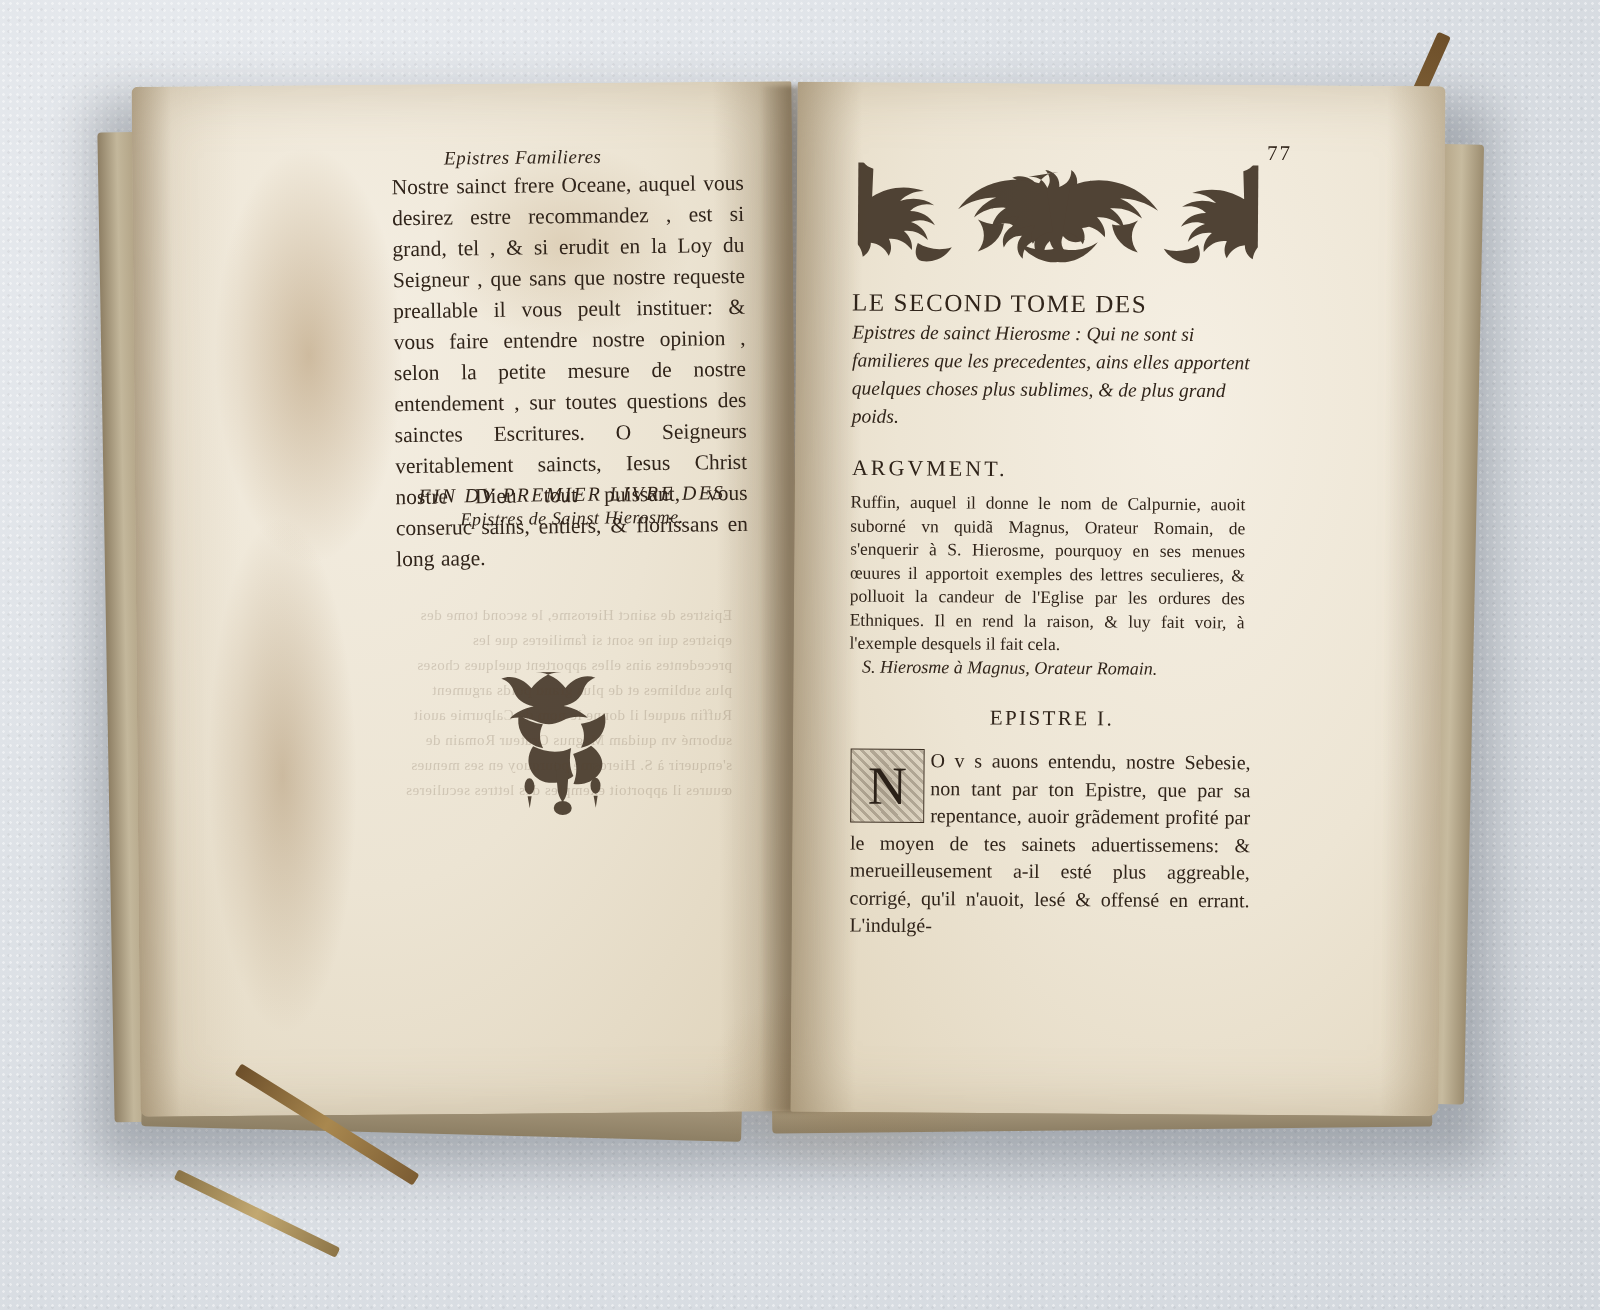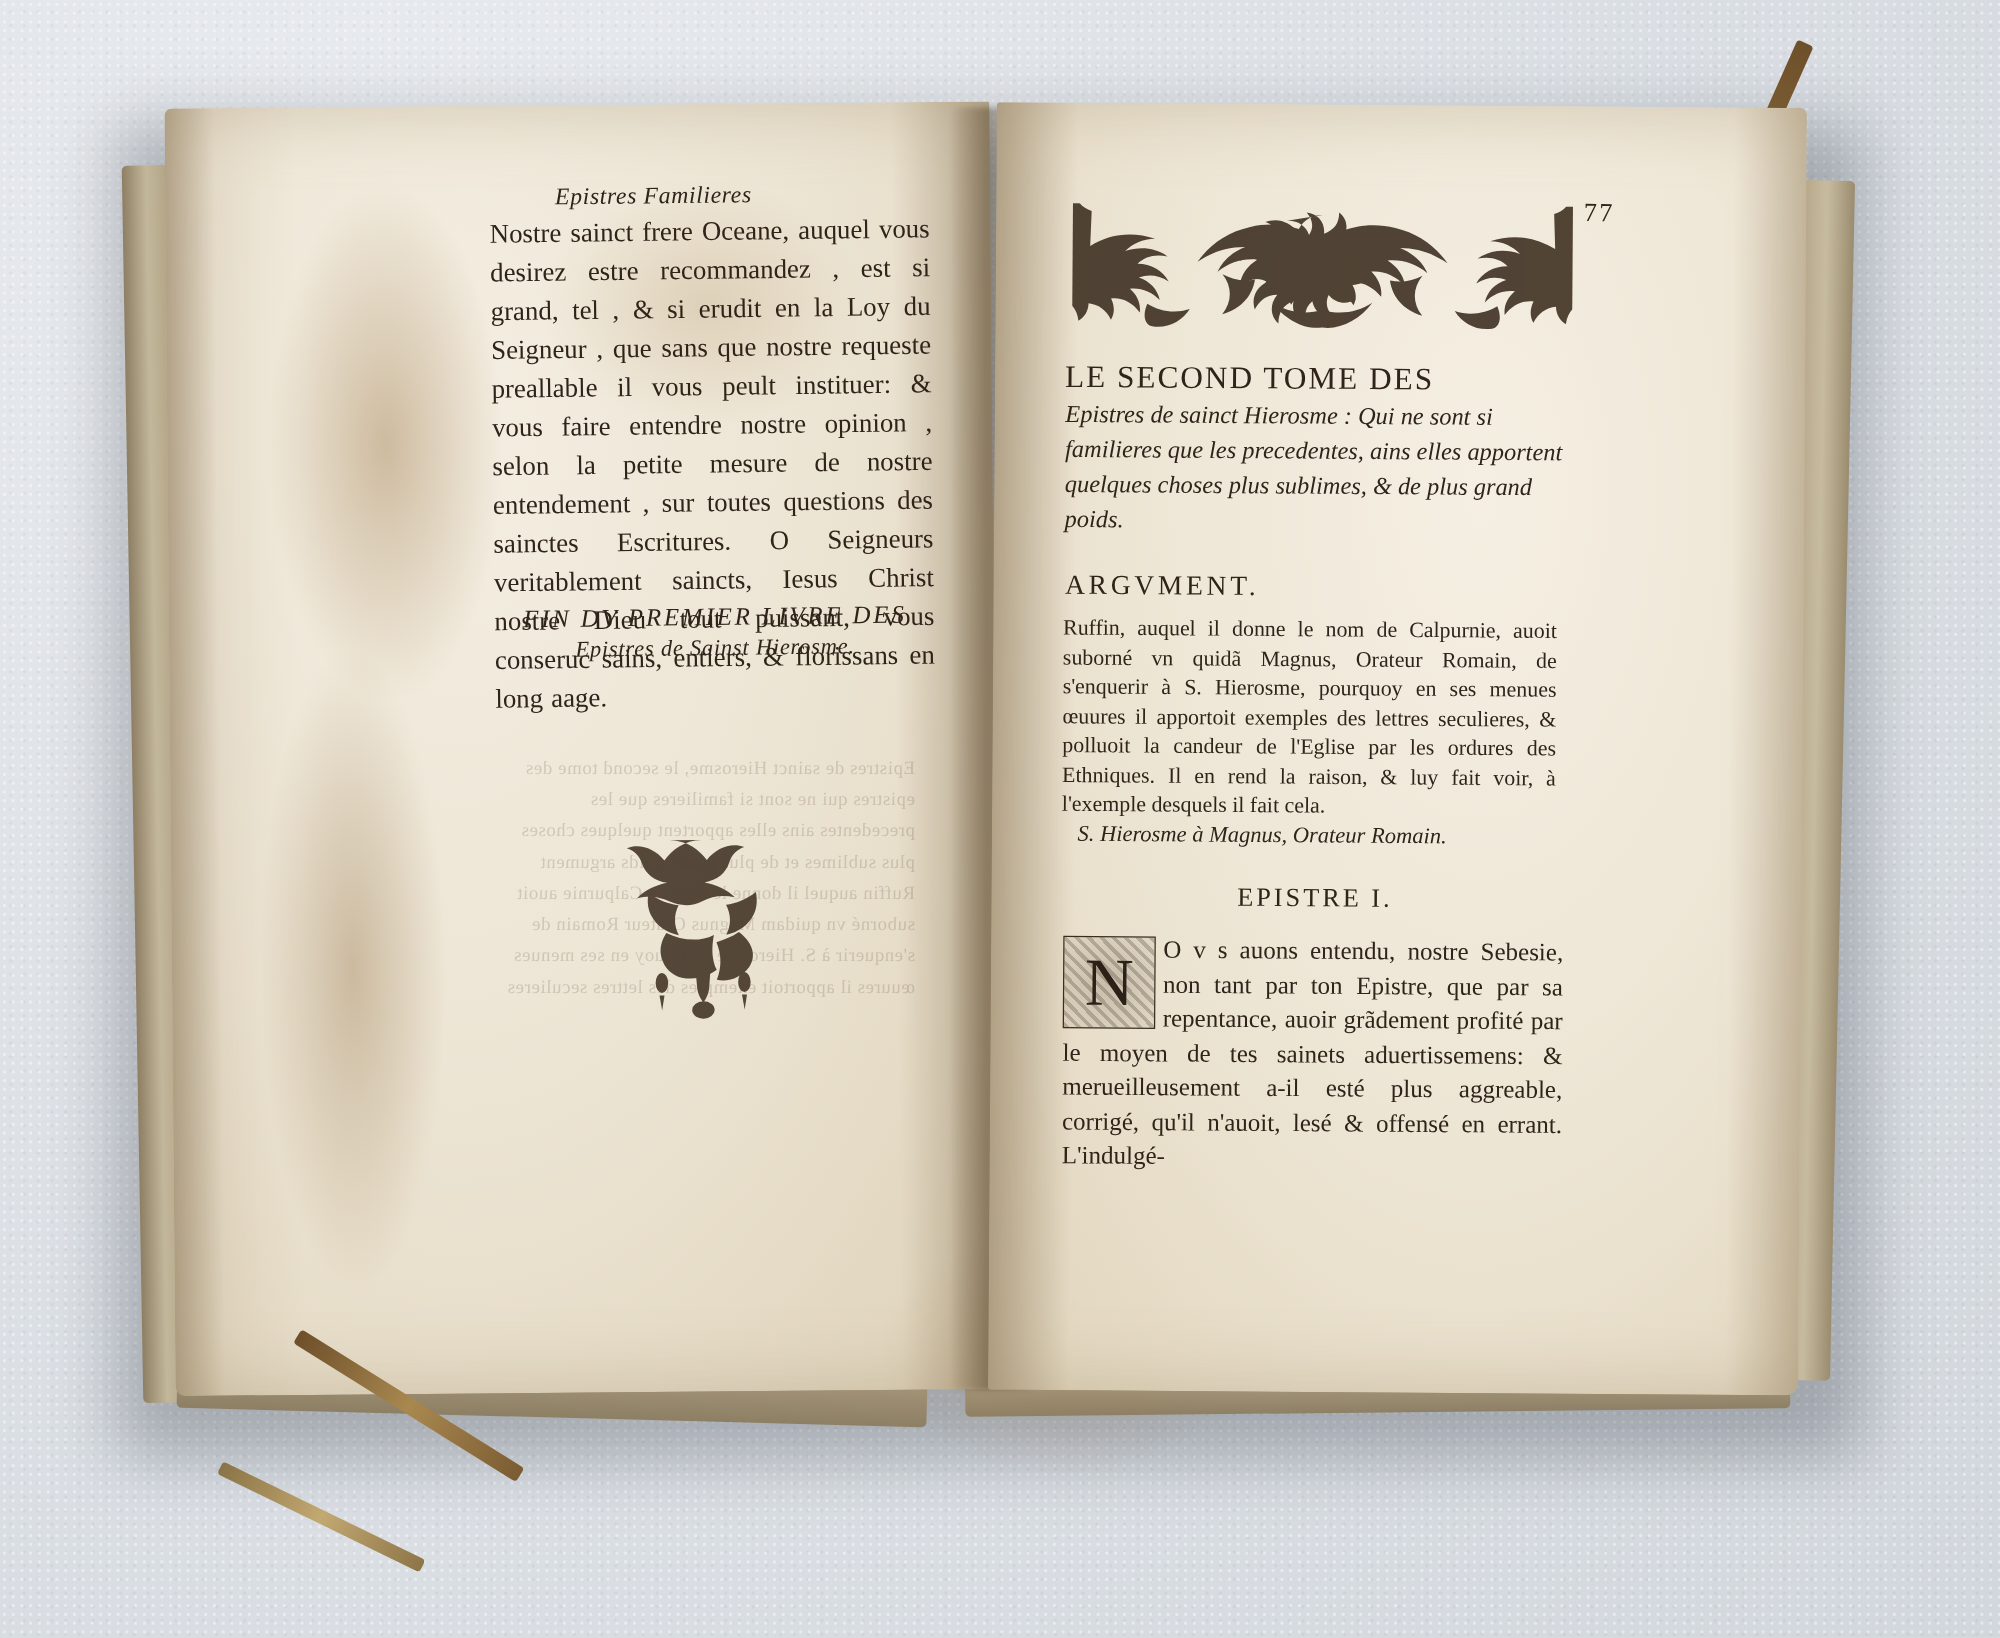--- a/index.html
+++ b/index.html
@@ -119,21 +119,21 @@
   #left-colophon .l2{font-style:italic;font-size:18px;letter-spacing:.6px;margin-top:2px;}
 
   
   .device{
     position:absolute;left:395px;top:600px;width:190px;height:160px;
     transform:rotate(-0.6deg);
   }
 
   
   #folio{
-    left:1195px;top:100px;font-size:21px;letter-spacing:2px;
+    left:1195px;top:83px;font-size:21px;letter-spacing:2px;
     transform:rotate(0.5deg);
   }
   .headpiece{
     position:absolute;left:786px;top:106px;width:400px;height:110px;
     transform:rotate(0.4deg);
   }
   #right-title{
     left:780px;top:232px;width:420px;
     font-size:25px;letter-spacing:1.6px;
     transform:rotate(0.4deg);

